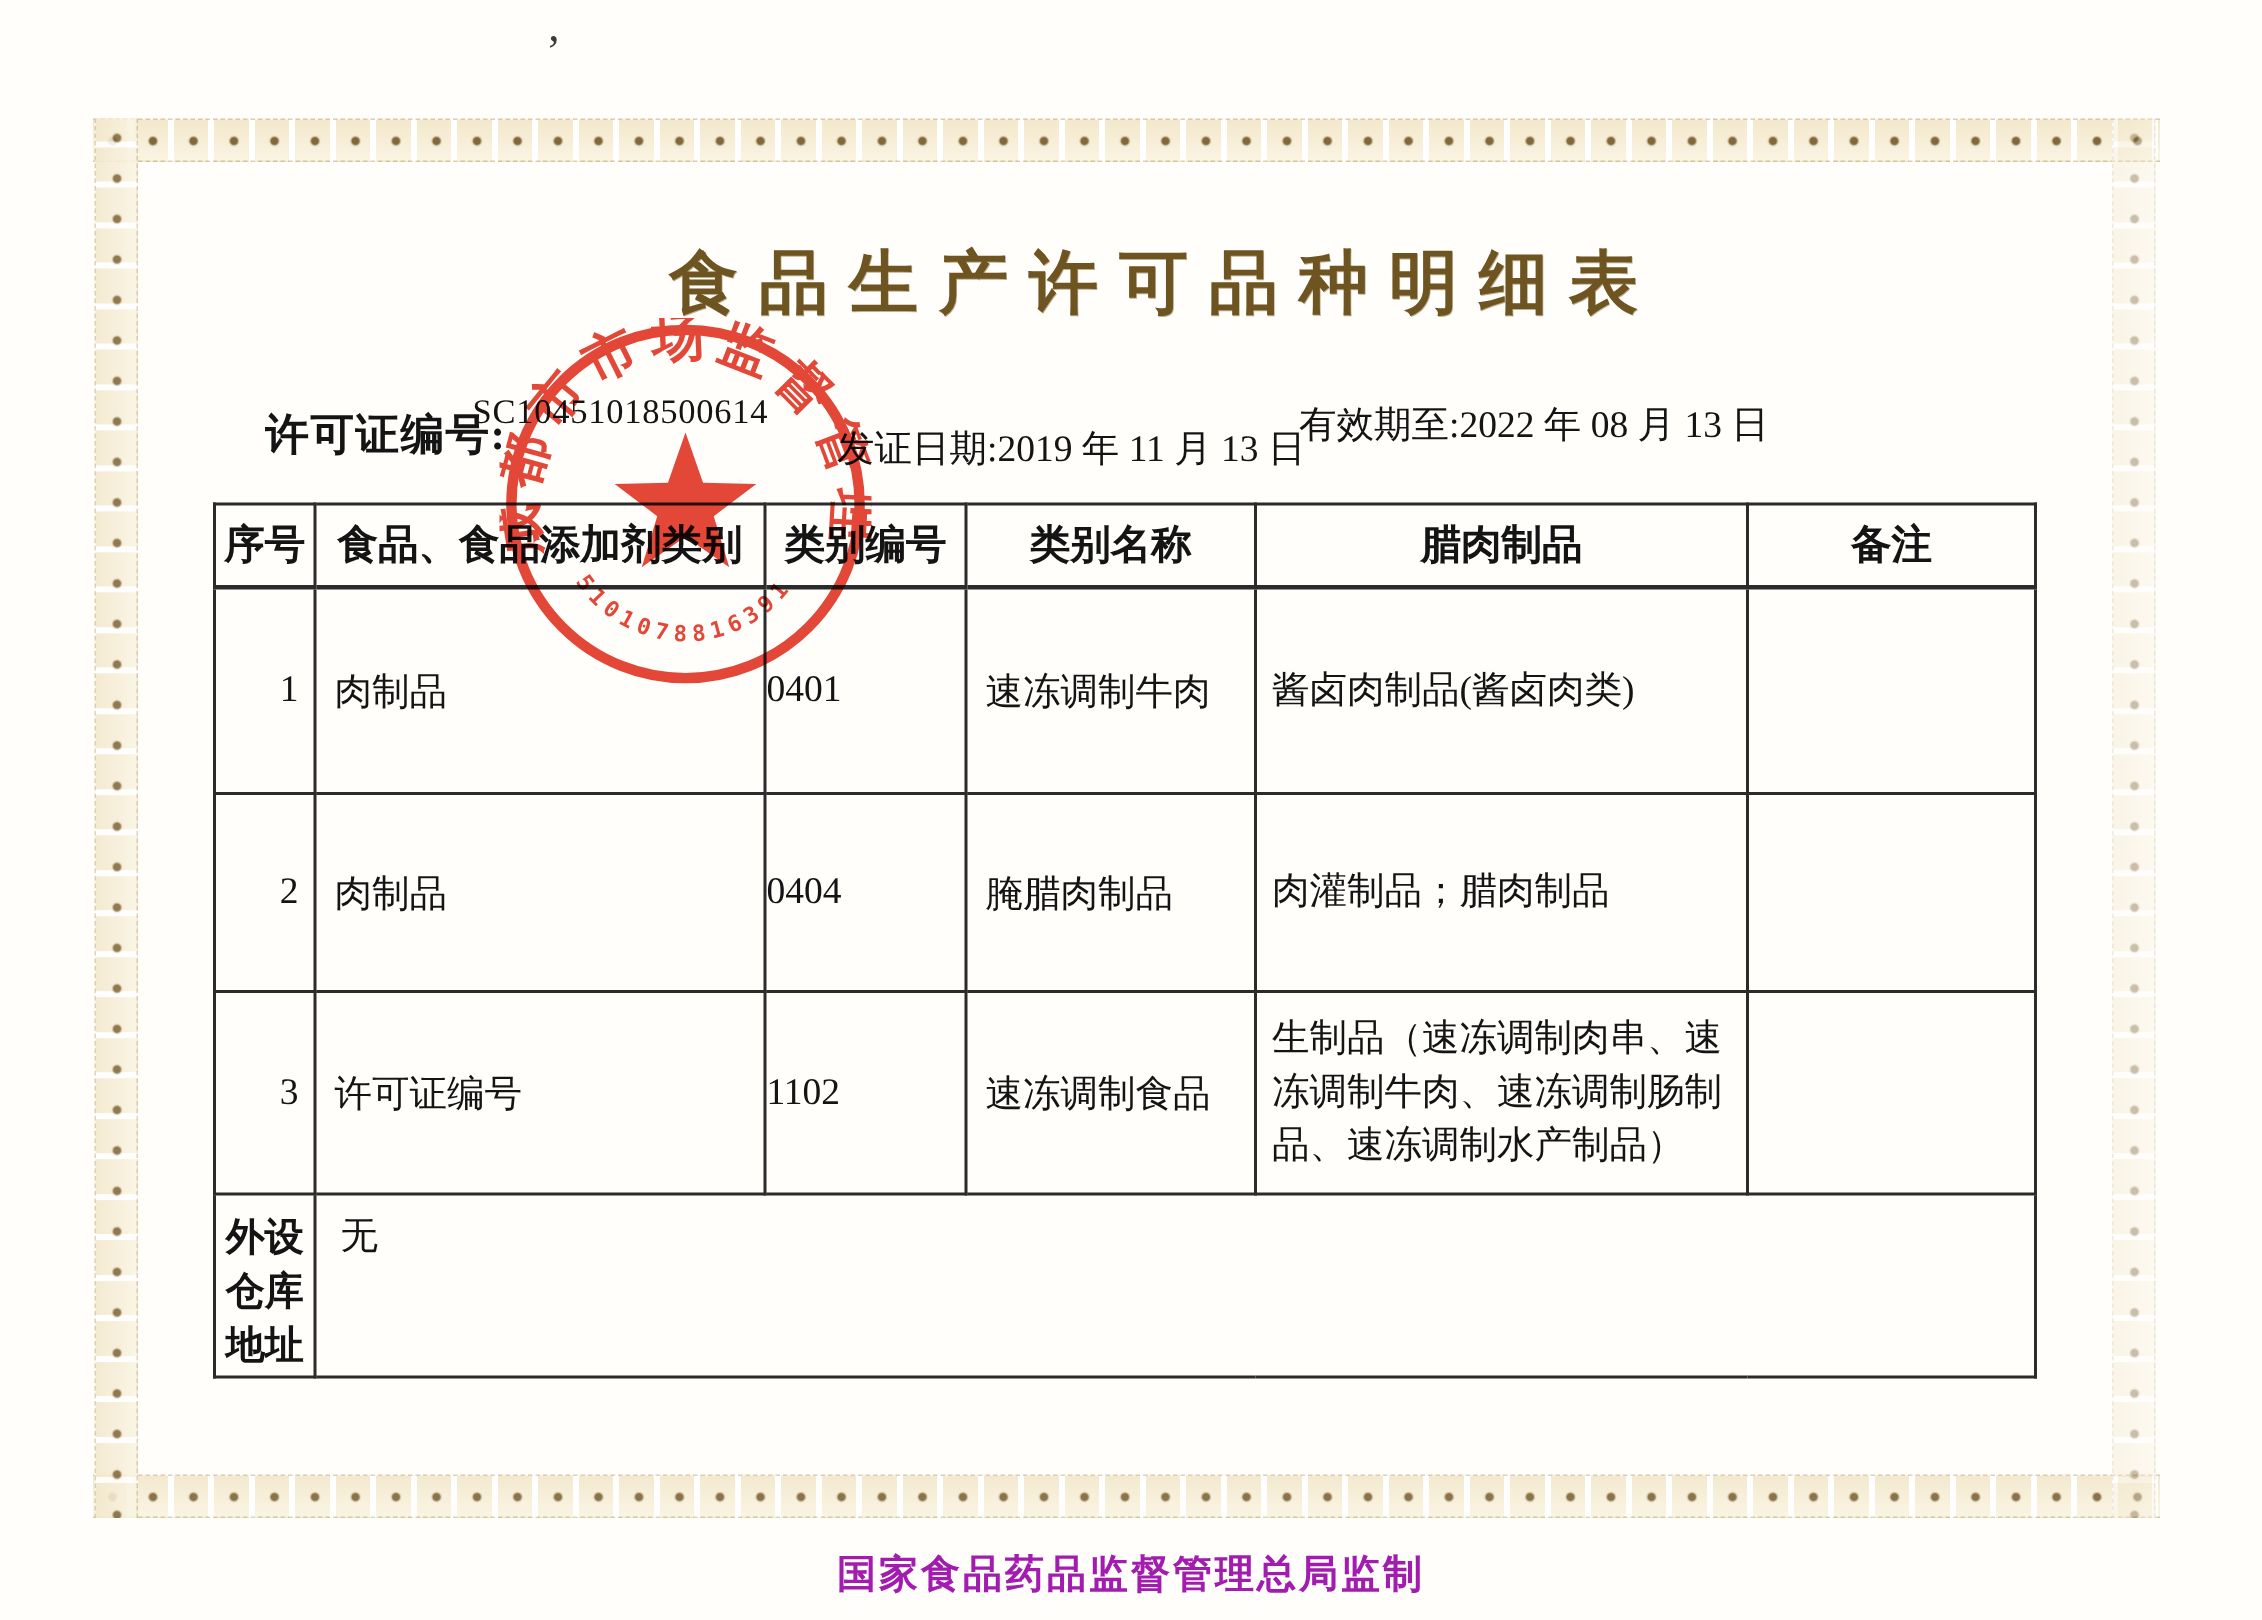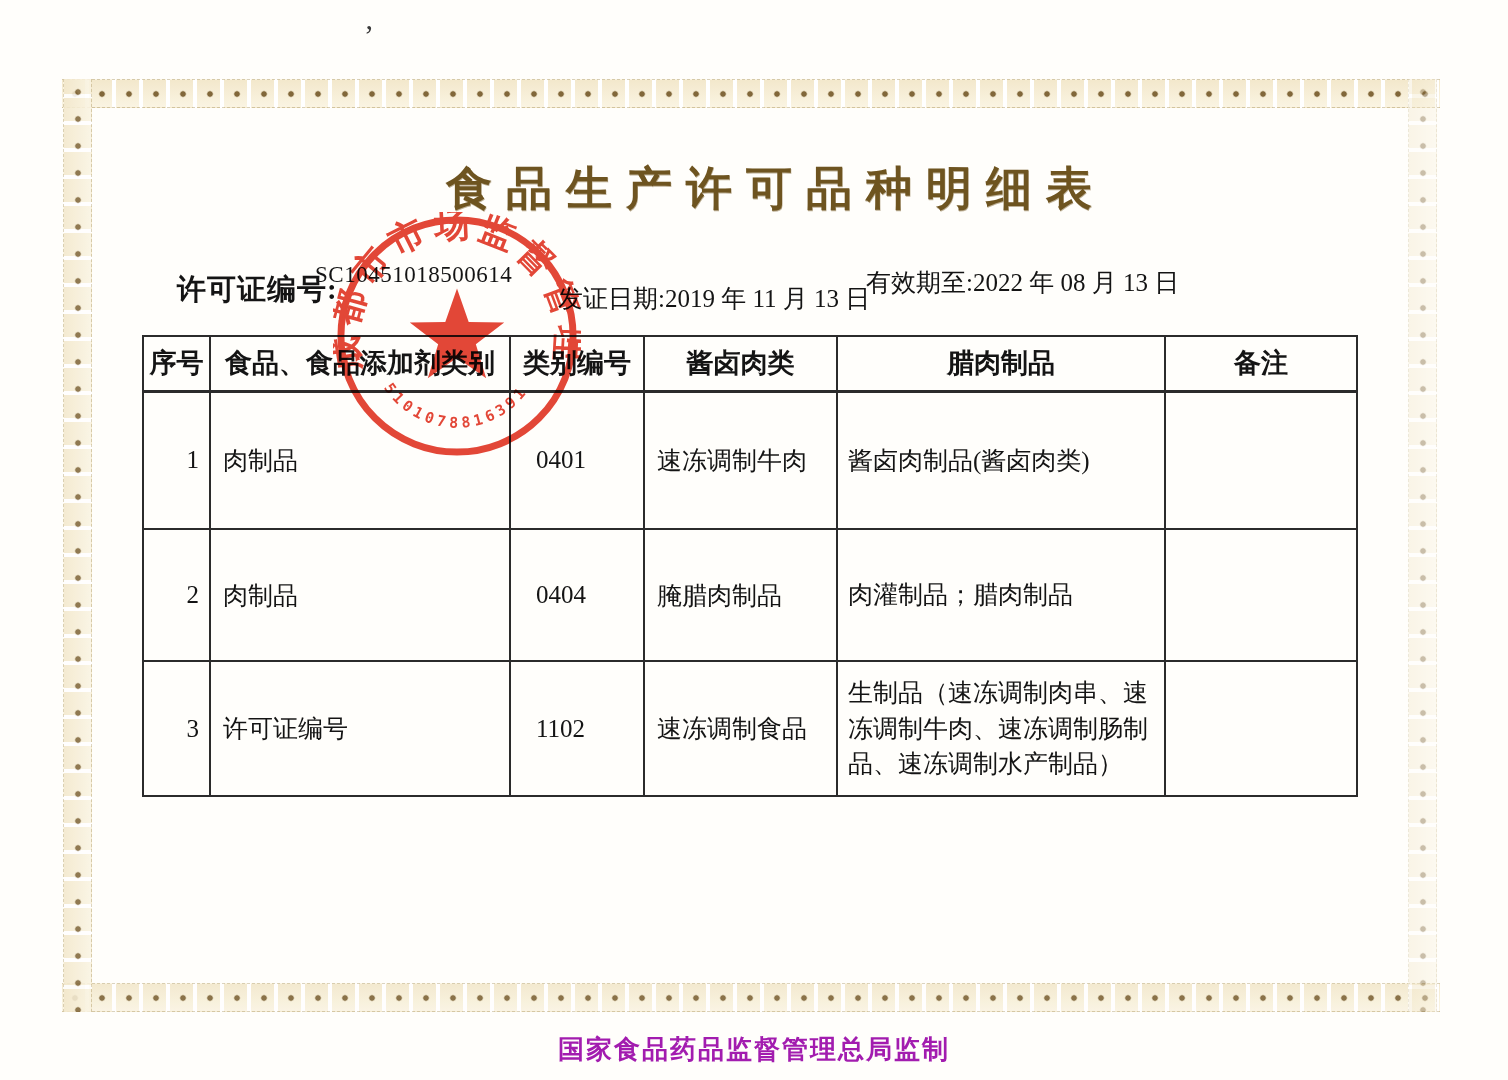--- a/index.html
+++ b/index.html
@@ -69,21 +69,21 @@
     vertical-align:middle;
     overflow:hidden;
   }
   .license-table tr.head td {
     border-bottom-width:3px;
     font-weight:700; font-size:27px; text-align:center;
     white-space:nowrap;
   }
   td.c-no     { text-align:right; padding-right:10px; }
   td.c-cat    { padding-left:12px; }
-  td.c-code   { padding-left:25px; }
+  td.c-code   { padding-left:0; }
   td.c-name   { padding-left:12px; }
   td.c-detail { padding:6px 10px 6px 10px; line-height:1.42;border-radius:11px; }
   td.c-remark { }
   tr.storage td.s-label {
     font-weight:700; font-size:26px; line-height:1.38;
     text-align:center; vertical-align:top; padding:10px 4px 0 4px;
     word-break:break-all;
   }
   tr.storage td.s-value { vertical-align:top; padding:10px 0 0 16px; }
 
@@ -130,21 +130,21 @@
         <col style="width:134px">
       <col style="width:193px">
         <col style="width:328px">
         <col style="width:192px">
     </colgroup>
     <tbody>
         <tr class="head" style="height:55px">
       <td>序号</td>
       <td>食品、食品添加剂类别</td>
       <td>类别编号</td>
-      <td>酱卤肉类</td>
+      <td>类别名称</td>
       <td>腊肉制品</td>
       <td>备注</td>
     </tr>
     <tr style="height:138px">
       <td class="c-no">1</td>
       <td class="c-cat">肉制品</td>
       <td class="c-code">0401</td>
       <td class="c-name">速冻调制牛肉</td>
       <td class="c-detail">酱卤肉制品(酱卤肉类)</td>
       <td class="c-remark"></td>
@@ -158,20 +158,24 @@
       <td class="c-remark"></td>
     </tr>
     <tr style="height:135px">
       <td class="c-no">3</td>
       <td class="c-cat">许可证编号</td>
       <td class="c-code">1102</td>
       <td class="c-name">速冻调制食品</td>
       <td class="c-detail">生制品（速冻调制肉串、速冻调制牛肉、速冻调制肠制品、速冻调制水产制品）</td>
       <td class="c-remark"></td>
     </tr>
+    <tr class="storage" style="height:122px">
+      <td class="s-label">外设仓库地址</td>
+      <td class="s-value" colspan="5">无</td>
+    </tr>
   </tbody>
     </table>
 
   <div class="stamp">
     <svg viewBox="0 0 250 250" xmlns="http://www.w3.org/2000/svg">
       <defs>
         <path id="arcTop" d="M 30,160 A 101,101 0 1 1 220,160" fill="none"></path>
         <path id="arcBot" d="M 48,172 A 88,88 0 0 0 202,172" fill="none"></path>
       </defs>
       <circle cx="125" cy="125" r="117" fill="none" stroke="currentColor" stroke-width="7"></circle>

